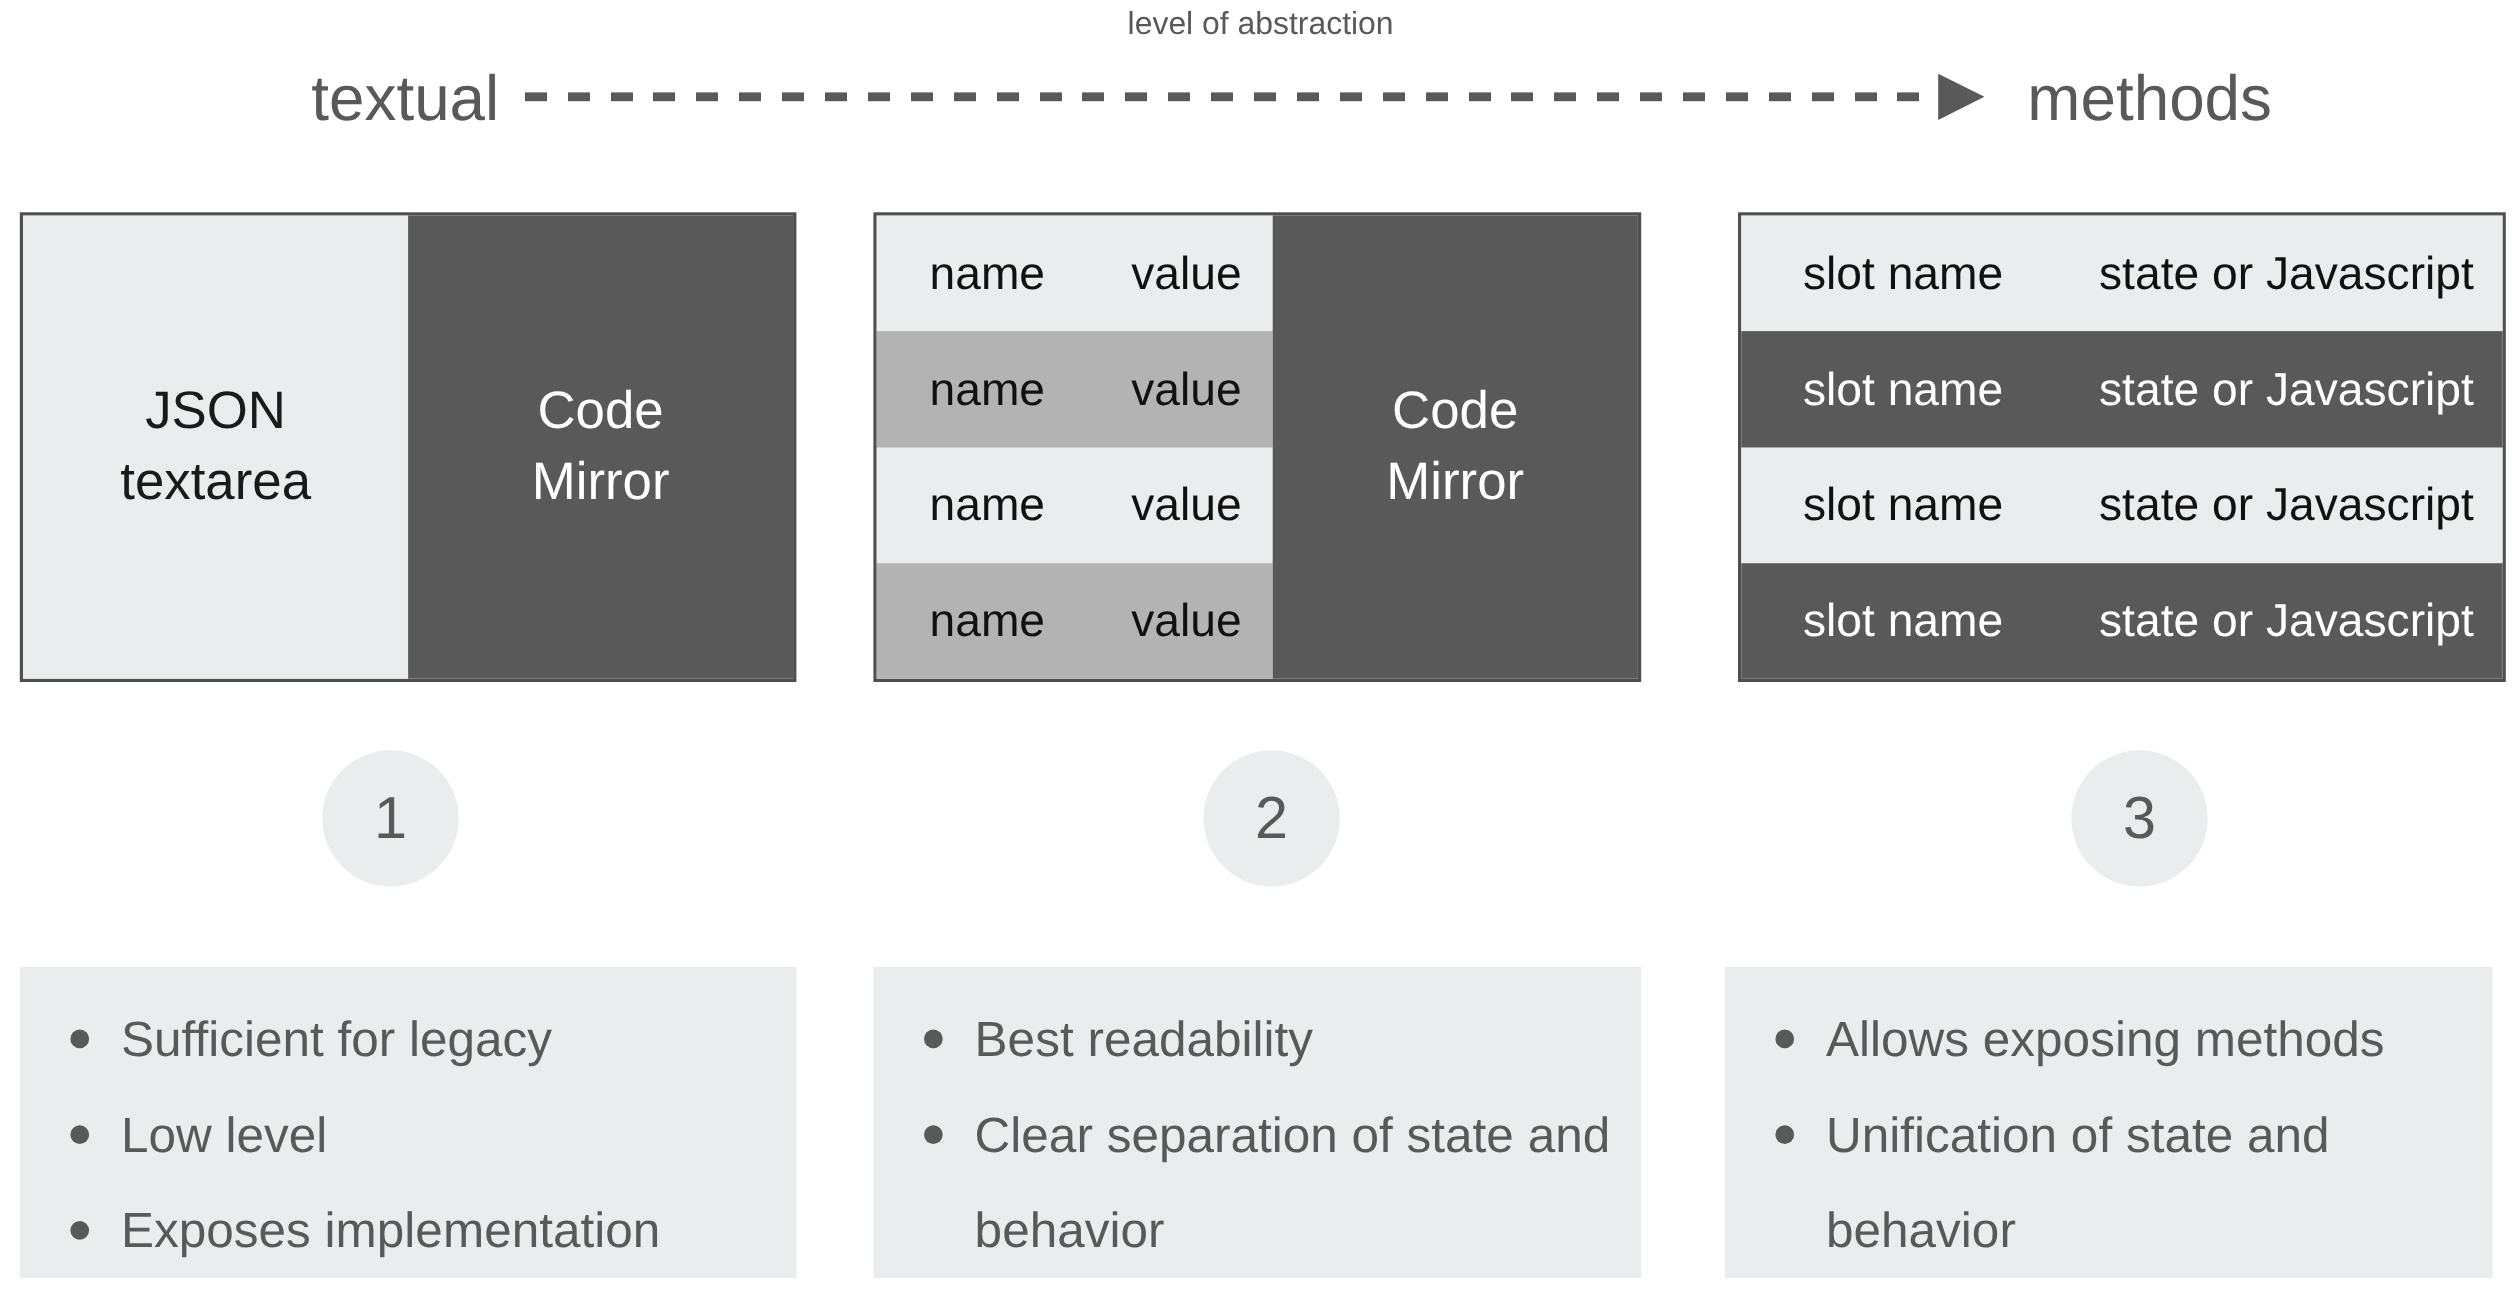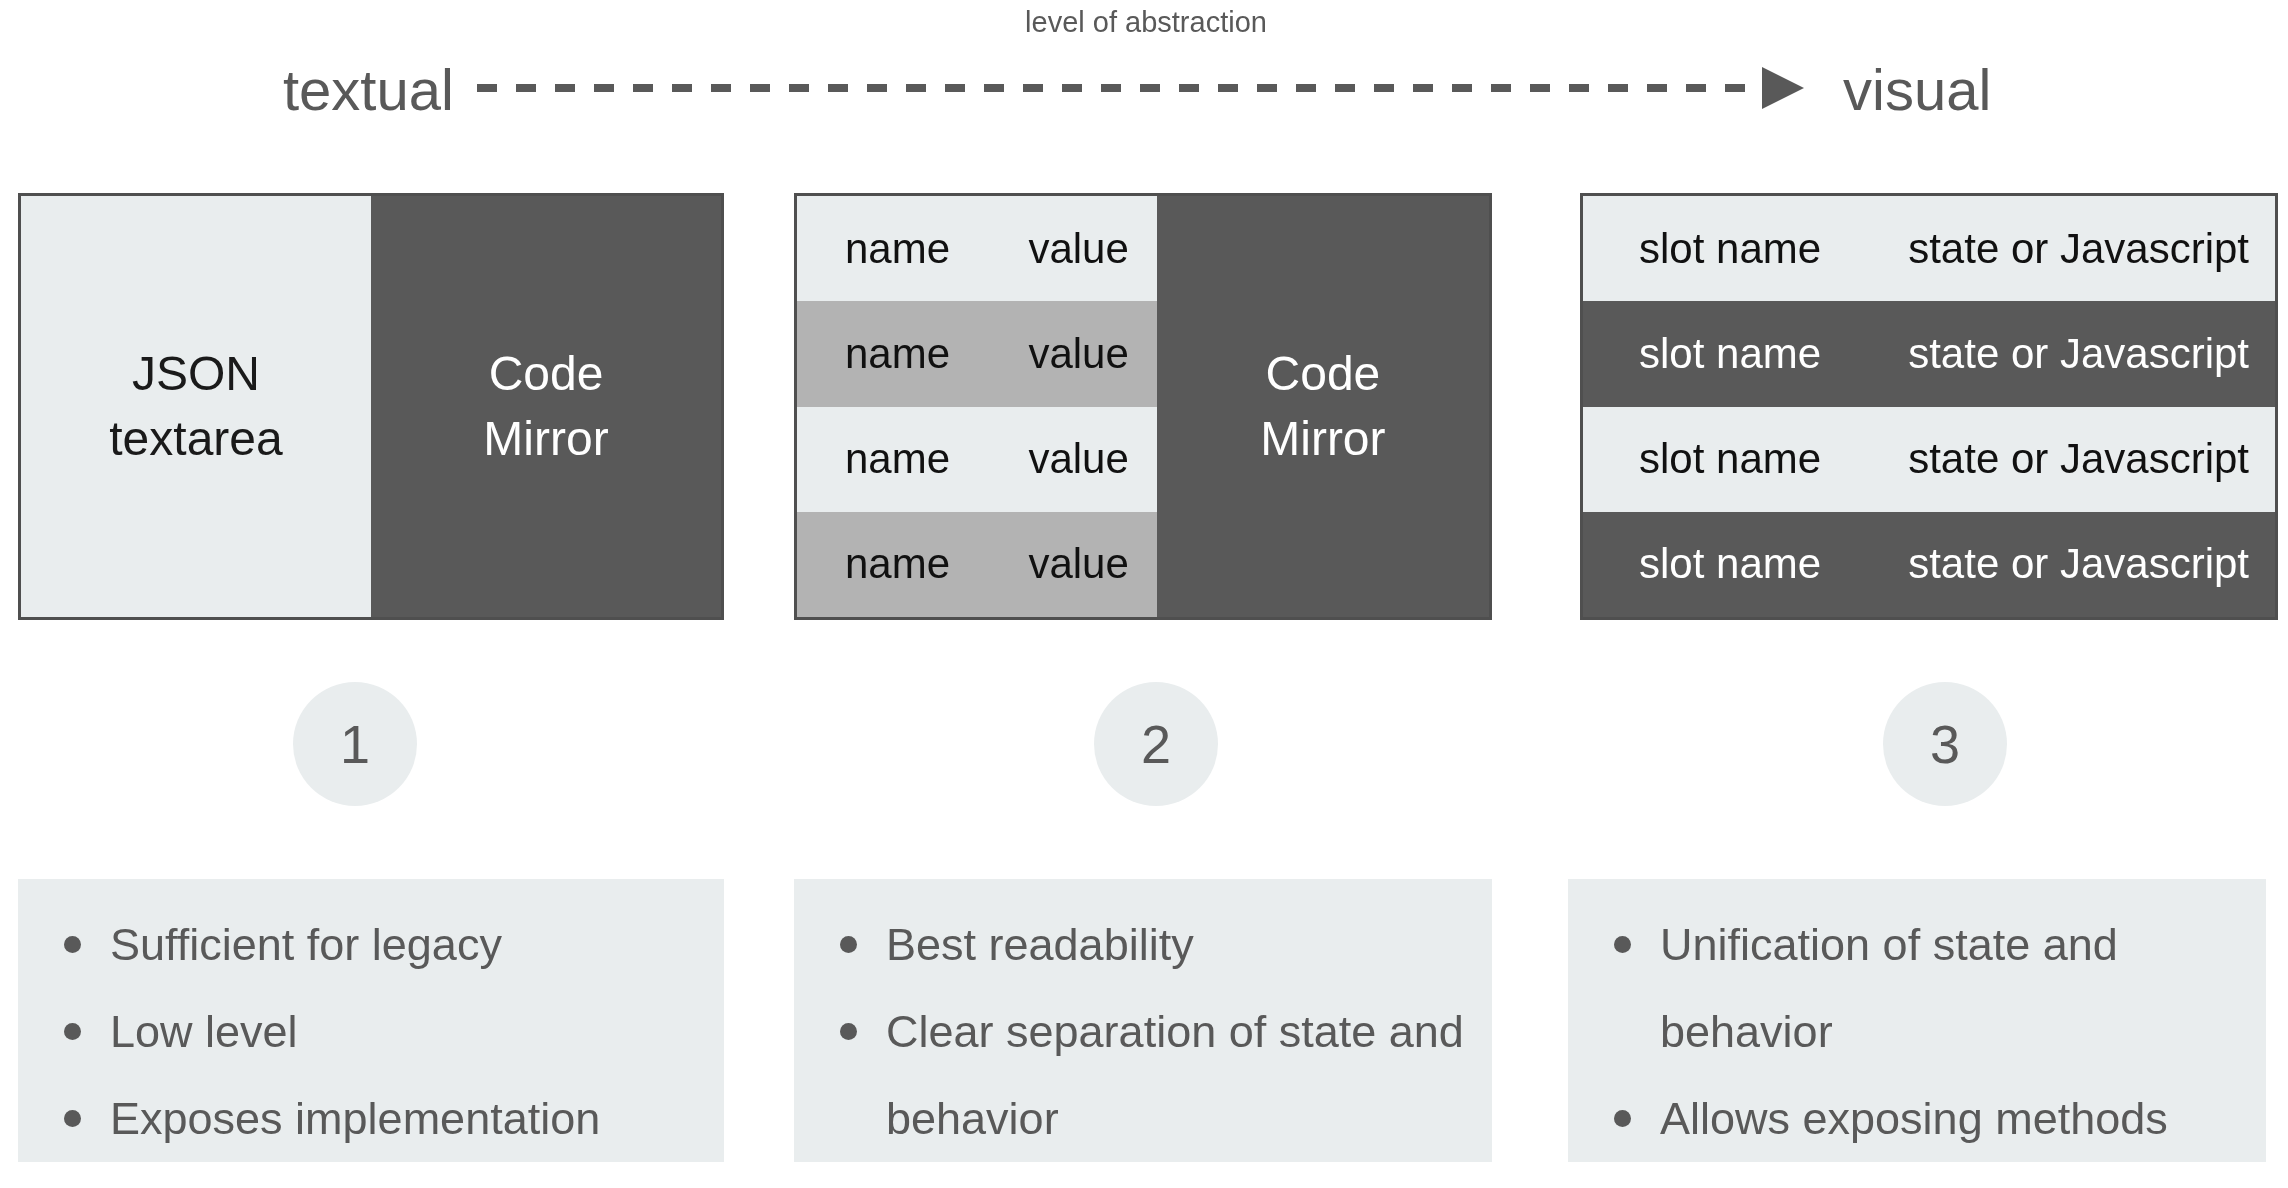--- a/index.html
+++ b/index.html
@@ -153,21 +153,21 @@
 </style>
 </head>
 <body>
 
 <div class="page">
 
   <span class="axis-left-label">textual</span>
   <span class="axis-title">level of abstraction</span>
   <div class="axis-dashed-line"></div>
   <div class="axis-arrowhead"></div>
-  <span class="axis-right-label">visual</span>
+  <span class="axis-right-label">methods</span>
 
   <div class="panel panel-1">
     <div class="half-cell cell-light">
       <span class="label-narrow">JSON textarea</span>
     </div>
     <div class="half-cell cell-dark">
       <span class="label-narrow-2">Code Mirror</span>
     </div>
   </div>
 
@@ -253,22 +253,22 @@
         <span class="bullet-dot"></span>
         <span class="note-text">Clear separation of state and behavior</span>
       </li>
     </ul>
   </div>
 
   <div class="notes-box notes-3">
     <ul class="notes-list">
       <li class="note-item">
         <span class="bullet-dot"></span>
+        <span class="note-text">Allows exposing methods</span>
+      </li>
+      <li class="note-item">
+        <span class="bullet-dot"></span>
         <span class="note-text">Unification of state and behavior</span>
       </li>
-      <li class="note-item">
-        <span class="bullet-dot"></span>
-        <span class="note-text">Allows exposing methods</span>
-      </li>
     </ul>
   </div>
 
 </div>
 
 </body></html>

